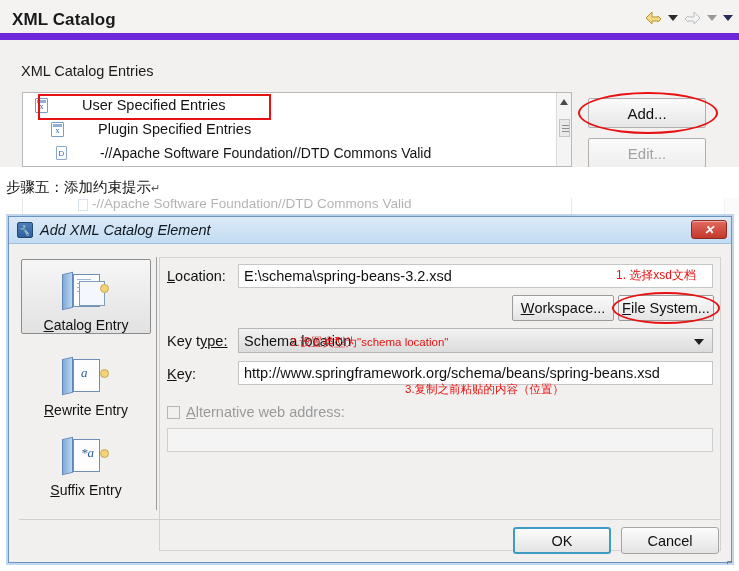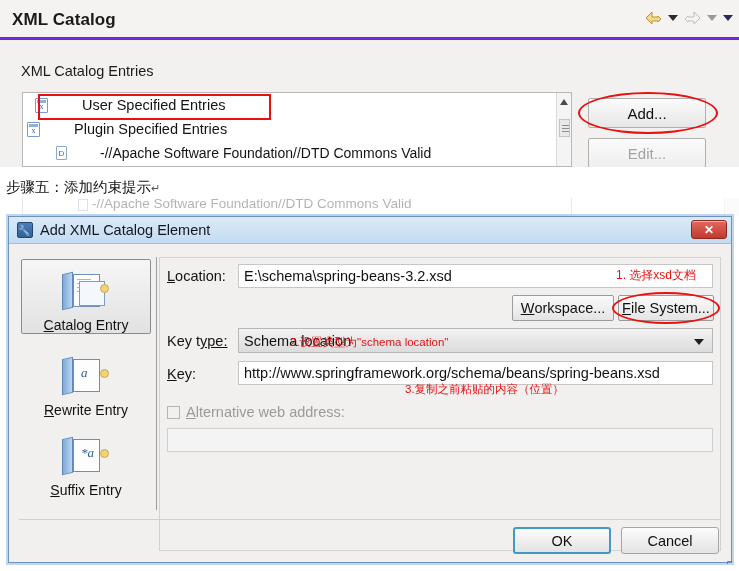--- a/index.html
+++ b/index.html
@@ -15,21 +15,21 @@
 
   
   #top-pane {
     position:absolute; left:0; top:0; width:739px; height:167px;
     background:#f2f1f0;
     overflow:hidden;
   }
   #top-header {
     position:absolute; left:0; top:0; width:739px; height:40px;
     background:#f4f3f2;
-    border-bottom:3px solid #6d28d9;
+    border-bottom:7px solid #6d28d9;
   }
   #page-title {
     position:absolute; left:12px; top:10px;
     font-size:17px; font-weight:bold; color:#1a1a1a;
     letter-spacing:0.1px;
   }
   #nav-tools {
     position:absolute; right:6px; top:11px;
     display:flex; align-items:center; gap:6px;
   }
@@ -169,21 +169,21 @@
   #dialog {
     position:absolute; left:8px; top:216px; width:724px; height:347px;
     background:#f1f0ef;
     border:1px solid #6f93bf;
     box-shadow:0 0 0 2px rgba(169,200,232,0.75);
   }
   #titlebar {
     position:absolute; left:0; top:0; right:0; height:27px;
     background:linear-gradient(#dbe9f7,#c3dcf2);
     border-bottom:1px solid #9fc0de;
-    display:flex; align-items:center;
+    display:flex; align-items:center;font-style:italic;
   }
   #dlg-icon {
     width:16px; height:16px; margin-left:8px; flex:0 0 auto;
     background:linear-gradient(#4d7ebb,#2f5f9e);
     border:1px solid #24486f; border-radius:2px;
     position:relative;
   }
   #dlg-icon:after {
     content:"\1F527";
     position:absolute; left:0; right:0; top:-1px;
@@ -391,21 +391,21 @@
     </div>
   </div>
 
   <div id="group-label">XML Catalog Entries</div>
 
   <div id="tree-box">
     <div class="tree-row" style="padding-left:12px;">
       <span class="xml-icon"></span>
       <span class="tree-label">User Specified Entries</span>
     </div>
-    <div class="tree-row" style="padding-left:4px;">
+    <div class="tree-row" style="padding-left:28px;">
       <span class="xml-icon"></span>
       <span class="tree-label">Plugin Specified Entries</span>
     </div>
     <div class="tree-row" style="padding-left:33px;">
       <span class="doc-icon"></span>
       <span class="tree-label small">-//Apache Software Foundation//DTD Commons Valid</span>
     </div>
 
     <div id="tree-scroll">
       <span class="up-arrow"></span>

